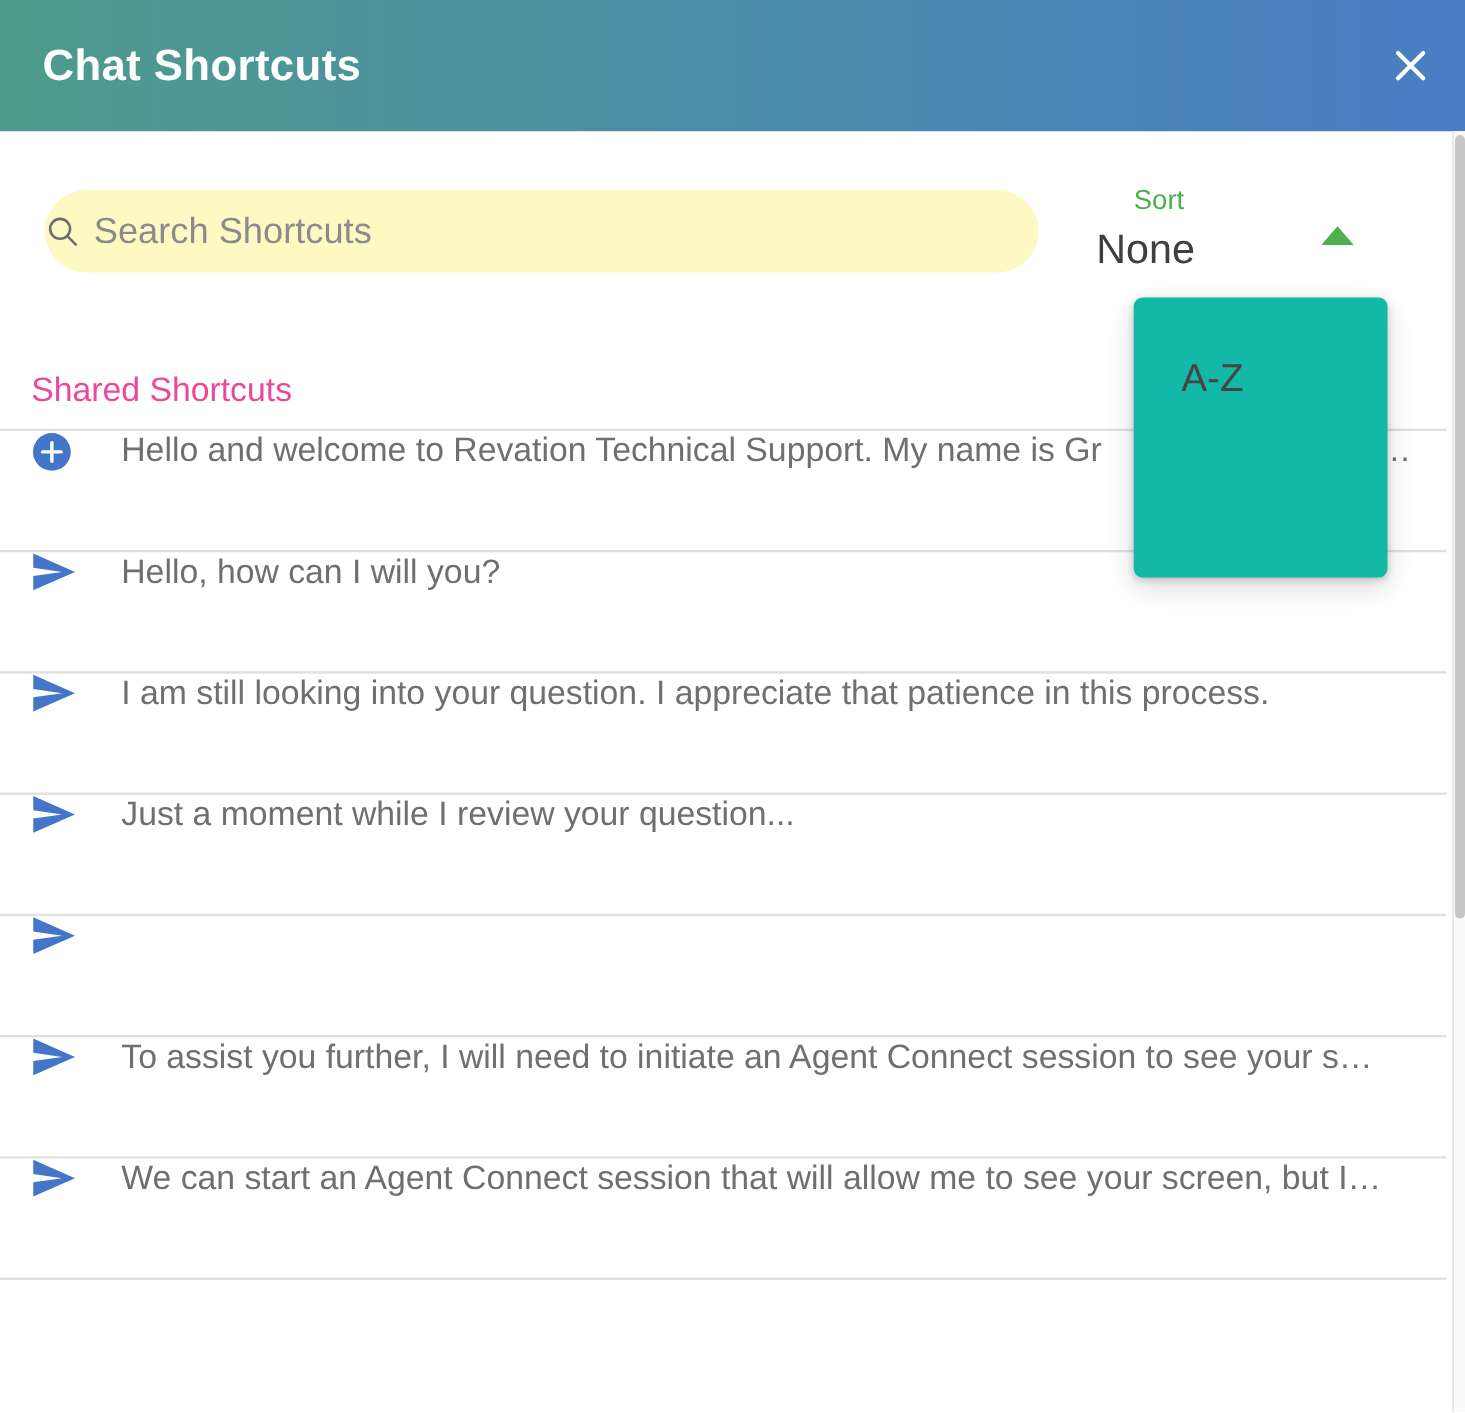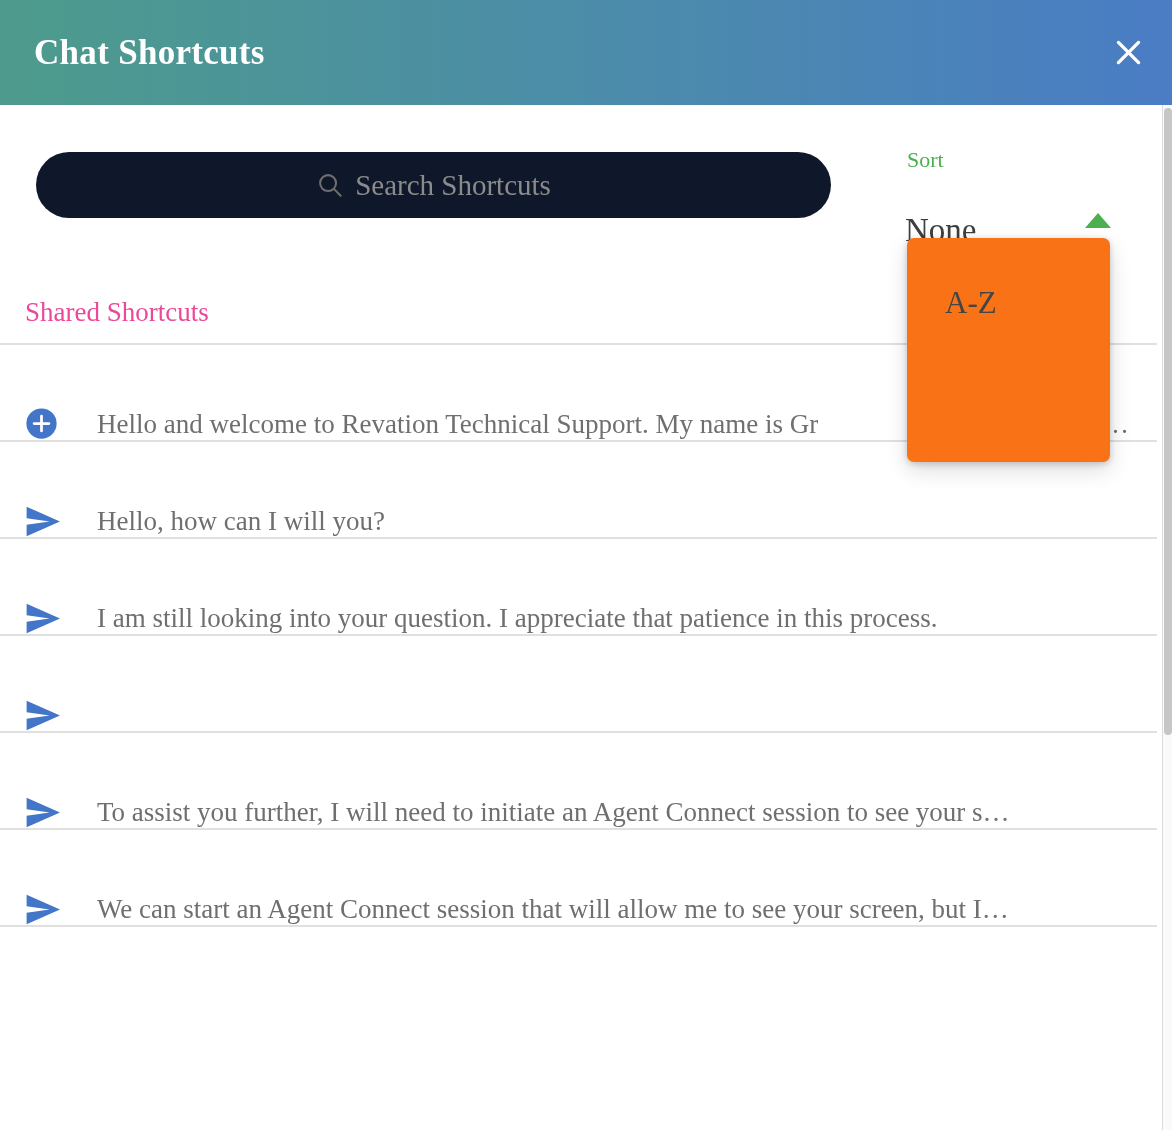--- a/index.html
+++ b/index.html
@@ -1,77 +1,77 @@
 <!DOCTYPE html>
 <html><head>
 <meta charset="utf-8">
 <style>
   html,body{margin:0;padding:0;background:#fff;}
   .screen{
     position:relative;width:1172px;height:1130px;overflow:hidden;
-    background:#ffffff;font-family:Liberation Serif, serif;
+    background:#ffffff;font-family:Liberation Sans, sans-serif;
   }
   
   .header{
     position:absolute;left:0;top:0;width:100%;height:105px;
     background:linear-gradient(90deg,#4d9b8c 0%,#4a7dc5 100%);
     display:flex;align-items:center;
   }
   .header-title{
     margin:0 0 0 34px;color:#ffffff;font-size:35px;font-weight:700;letter-spacing:.3px;
   }
   .close-btn{
     position:absolute;right:22px;top:50%;transform:translateY(-50%);
     width:44px;height:44px;background:transparent;border:none;cursor:pointer;
     display:flex;align-items:center;justify-content:center;padding:0;
   }
   
   .search-bar{
     position:absolute;left:36px;top:152px;width:795px;height:66px;
-    background:#0f172a;border-radius:33px;
-    display:flex;align-items:center;justify-content:center;gap:10px;
+    background:#fef9c3;border-radius:33px;
+    display:flex;align-items:center;justify-content:flex-start;gap:10px;
     cursor:text;
   }
   .search-placeholder{color:#8b8b8b;font-size:29px;}
   
   .sort-label{
     position:absolute;left:907px;top:147px;color:#4caf50;font-size:22px;
   }
   .sort-select{
-    position:absolute;left:905px;top:180px;width:230px;height:44px;cursor:pointer;margin-top:32px;
+    position:absolute;left:877px;top:180px;width:230px;height:44px;cursor:pointer;
   }
   .sort-value{color:#3f3f3f;font-size:33px;}
   .sort-caret{
     position:absolute;left:180px;top:1px;width:0;height:0;
     border-left:13px solid transparent;border-right:13px solid transparent;
     border-bottom:15px solid #4caf50;
   }
   
   .dropdown{
     position:absolute;left:907px;top:238px;width:203px;height:224px;z-index:20;
-    background:#f97316;border-radius:7px;
+    background:#14b8a6;border-radius:7px;
     box-shadow:0 2px 6px rgba(0,0,0,.18),0 8px 22px rgba(0,0,0,.14);
     padding-top:18px;box-sizing:border-box;
   }
   .dropdown-item{
     height:94px;display:flex;align-items:center;padding-left:38px;
     font-size:31px;color:#454545;cursor:pointer;
   }
   
   .section-label{
     position:absolute;left:25px;top:297px;color:#ec4899;font-size:27px;
   }
   
   .list{
     position:absolute;left:0;top:343px;width:1157px;
     border-top:2px solid #e0e0e0;
   }
   .row{
     height:95px;border-bottom:2px solid #e0e0e0;
-    display:flex;align-items:flex-end;padding-left:25px;
+    display:flex;align-items:flex-start;padding-left:25px;
     background:#ffffff;cursor:pointer;
   }
   .icon-slot{
     width:72px;flex:none;display:flex;align-items:center;
   }
   .row-text{
     color:#6f6f6f;font-size:27px;white-space:nowrap;overflow:hidden;
     text-overflow:ellipsis;flex:0 1 auto;padding-right:8px;
   }
   .trail-ellipsis{
@@ -144,20 +144,28 @@
 
   <div class="row">
     <span class="icon-slot">
           <svg width="36" height="31" viewBox="0 0 24 21">
             <path d="M0.9 20.5 L23.5 10.5 0.9 0.5 0.9 8.3 16.5 10.5 0.9 12.7 Z" fill="#4376c8"></path>
           </svg>
         </span>
     <span class="row-text">I am still looking into your question. I appreciate that patience in this process.</span>
   </div>
 
+  <div class="row">
+    <span class="icon-slot">
+          <svg width="36" height="31" viewBox="0 0 24 21">
+            <path d="M0.9 20.5 L23.5 10.5 0.9 0.5 0.9 8.3 16.5 10.5 0.9 12.7 Z" fill="#4376c8"></path>
+          </svg>
+        </span>
+    <span class="row-text">Just a moment while I review your question...</span>
+  </div>
 
 
   <div class="row">
     <span class="icon-slot">
           <svg width="36" height="31" viewBox="0 0 24 21">
             <path d="M0.9 20.5 L23.5 10.5 0.9 0.5 0.9 8.3 16.5 10.5 0.9 12.7 Z" fill="#4376c8"></path>
           </svg>
         </span>
     <span class="row-text"></span>
   </div>

